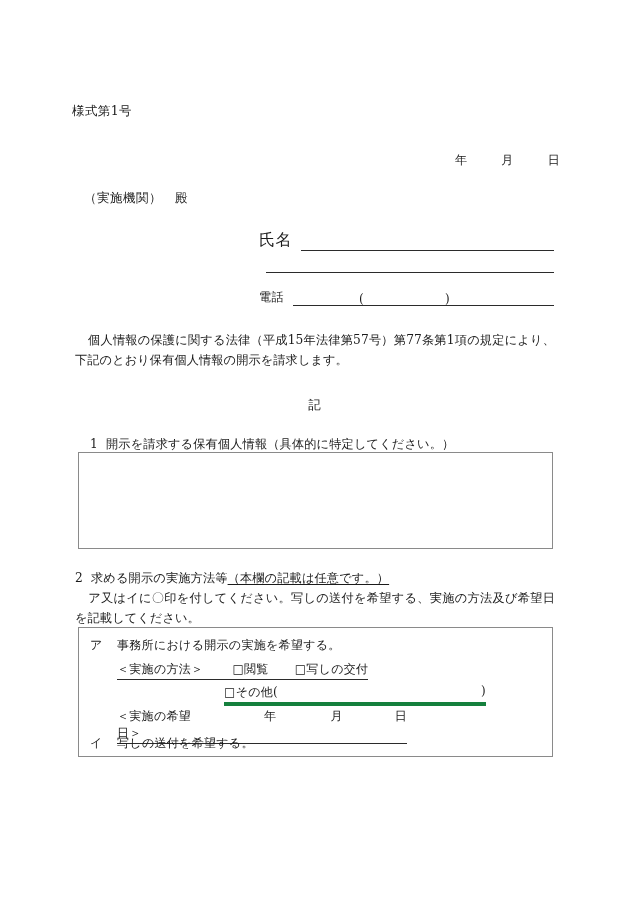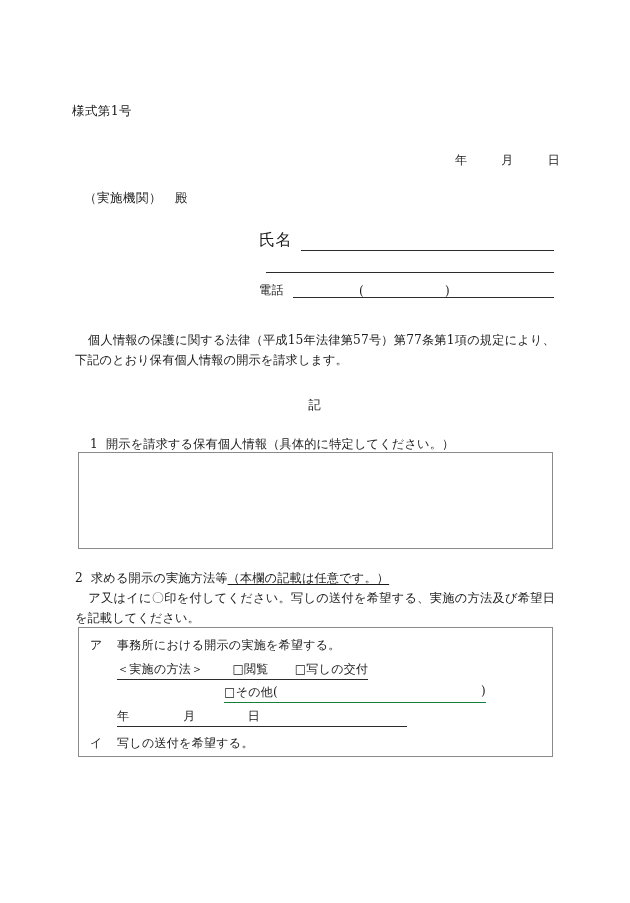--- a/index.html
+++ b/index.html
@@ -66,23 +66,23 @@
   }
   
   .addr-label { font-size: 12px; letter-spacing: .5px; padding-left: 7px; }
   .addr-rule {
     margin-left: 14px;
     border-bottom: 1px solid #2b2b2b;
     height: 19px;
   }
   
   .phone-row {
-    display: flex; align-items: center;
+    display: flex; align-items: flex-end;
     font-size: 12px; letter-spacing: .5px;
-    margin-top: 9px;
+    margin-top: 16px;
   }
   .phone-rule {
     flex: 1 1 auto;
     margin-left: 9px;
     border-bottom: 1px solid #2b2b2b;
     height: 14px;
     position: relative;
   }
   .paren-open  { position: absolute; left: 66px;  bottom: -1px; }
   .paren-close { position: absolute; left: 152px; bottom: -1px; }
@@ -154,21 +154,21 @@
   }
   #method-row .m-lead { margin-right: 29px; }
   #method-row .m-cb1 { margin-right: 26px; }
 
   
   #other-row {
     position: absolute; left: 145px; top: 56px;
     width: 262px;
     display: flex; align-items: flex-start; justify-content: space-between;
     font-size: 12px; letter-spacing: .3px;
-    border-bottom: 1px solid #15803d;
+    border-bottom: 4px solid #15803d;
     padding-bottom: 1px;
     box-sizing: border-box;
   }
 
   
   #wish-row {
     position: absolute; left: 38px; top: 80px;
     width: 290px;
     display: flex; align-items: baseline;
     font-size: 12px; letter-spacing: .3px;
@@ -245,20 +245,21 @@
       <span class="m-cb1">□閲覧</span>
       <span>□写しの交付</span>
     </div>
 
     <div id="other-row">
       <span>□その他(</span>
       <span>)</span>
     </div>
 
     <div id="wish-row">
+      <span class="w-lead">＜実施の希望日＞</span>
       <span class="w-y">年</span>
       <span class="w-m">月</span>
       <span>日</span>
     </div>
 
     <div class="opt-label" id="opt-b-mark">イ</div>
     <div class="opt-label" id="opt-b-text">写しの送付を希望する。</div>
   </div>
 
 </div>

